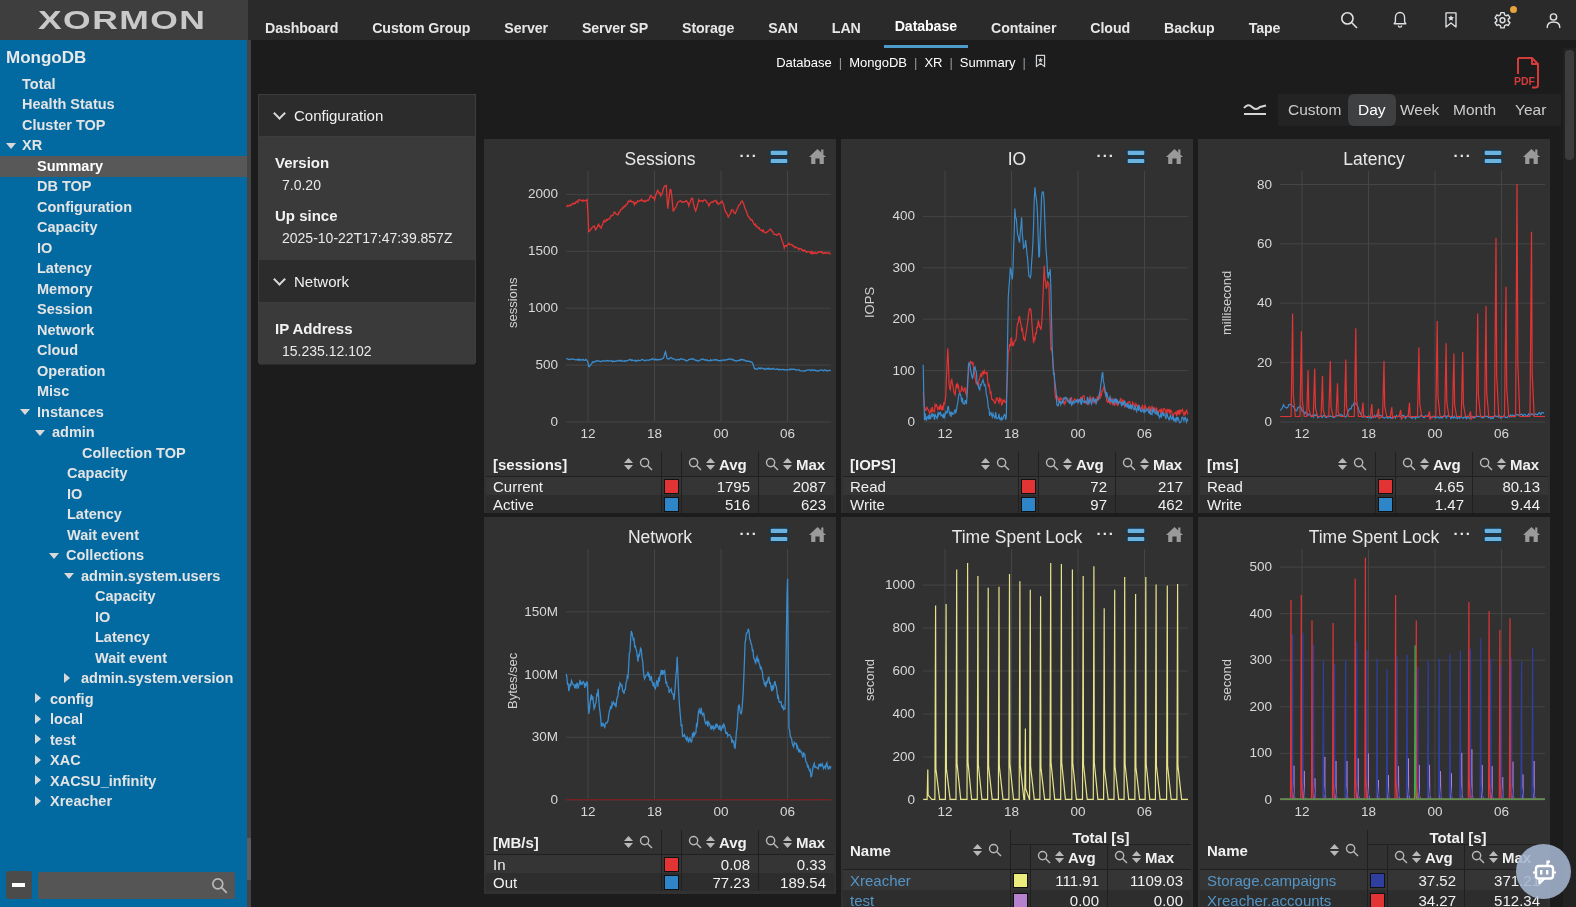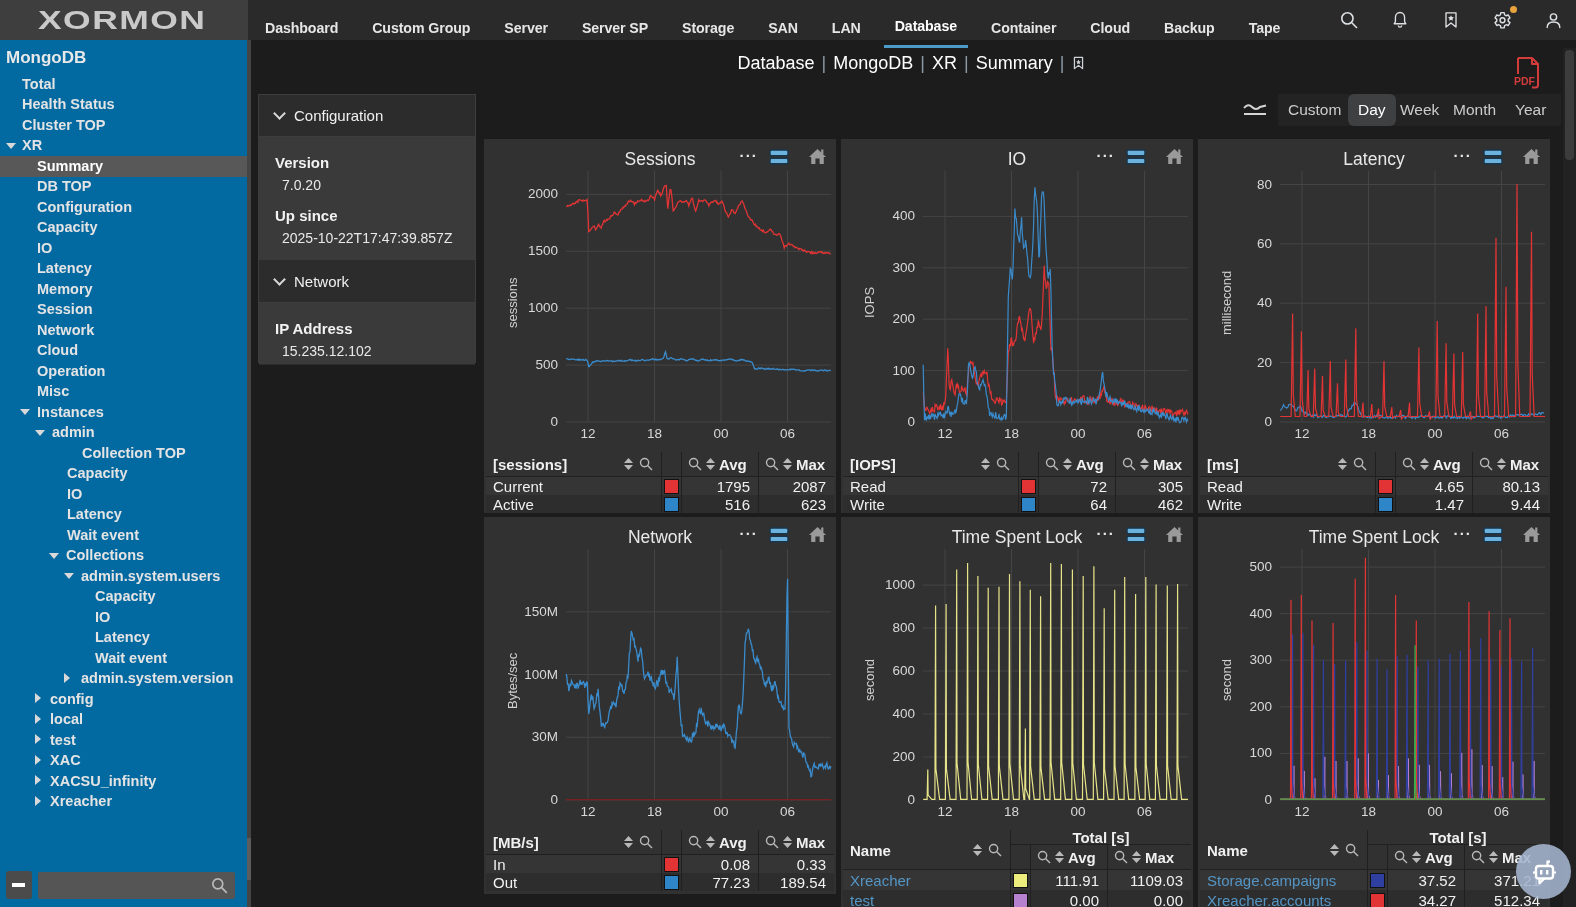--- a/index.html
+++ b/index.html
@@ -29,21 +29,21 @@
 
 #topbar { position:absolute; left:248px; top:0; width:1328px; height:40px; background:#2a2a2b; }
 #nav { position:absolute; left:0; top:0; height:56px; display:flex;align-items:center; }
 .nitem { padding:0 11px; margin:0 6px; line-height:40px; color:#e6e6e6; font-size:14.2px; font-weight:bold; letter-spacing:-0.1px; }
 .nitem.active { color:#ffffff; border-bottom:3px solid #4d9bc9; line-height:37px; }
 #navicons { position:absolute; right:12px; top:0; height:40px; display:flex; align-items:center; gap:30px; }
 #navicons .ni { position:relative; width:21px; height:21px; }
 .badge { position:absolute; right:-4px; top:-4px; width:7px; height:7px; border-radius:50%; background:#e8a33d; }
 
 #crumb { position:absolute; left:248px; top:53px; width:1328px; height:30px; text-align:center;
-  color:#ffffff; font-size:18px; }
+  color:#ffffff; font-size:13px; }
 #crumb .sep { color:#8d9aa3; padding:0 7px; }
 #pdf { position:absolute; left:1512px; top:56px; }
 #toolstrip { position:absolute; left:1278px; top:94px; width:283px; height:32px; background:#232324; }
 #wave { position:absolute; left:1242px; top:100px; }
 .tbtn { position:absolute; top:94px; height:32px; line-height:32px; color:#cccccc; font-size:15.5px; }
 .tbtn.active { background:#3f4041; color:#ffffff; border-radius:6px; padding:0 10px; }
 
 #config { position:absolute; left:258px; top:94px; width:218px; height:269px; background:#2c2c2d;
   border:1px solid #3d3d3d; }
 .chead { position:relative; height:42px; color:#f0f0f0; font-size:15px; line-height:42px;
@@ -478,28 +478,28 @@
           </svg>
           <b>Max</b>
         </div>
       </div>
 <div class="trow tr-a">
         <div class="c-lab">Read</div>
         <div class="c-sw">
           <span class="sw" style="background:#e23434"></span>
         </div>
         <div class="c-num">72</div>
-        <div class="c-num c-max">305</div>
+        <div class="c-num c-max">217</div>
       </div>
       <div class="trow tr-b">
         <div class="c-lab">Write</div>
         <div class="c-sw">
           <span class="sw" style="background:#2e86c8"></span>
         </div>
-        <div class="c-num">64</div>
+        <div class="c-num">97</div>
         <div class="c-num c-max">462</div>
       </div>
     </div>
 </div>
 <div class="panel" style="left:1198px;top:139px;height:374px">
 <div class="ptitle">Latency</div>
 <div class="picons">
       <span class="dots">...</span>
       <svg class="ibars" width="20" height="18" viewBox="0 0 20 18">
         <rect x="1" y="2" width="18" height="5.6" rx="1.6" fill="#6cb2de" stroke="#17364c" stroke-width="1.4"></rect>

